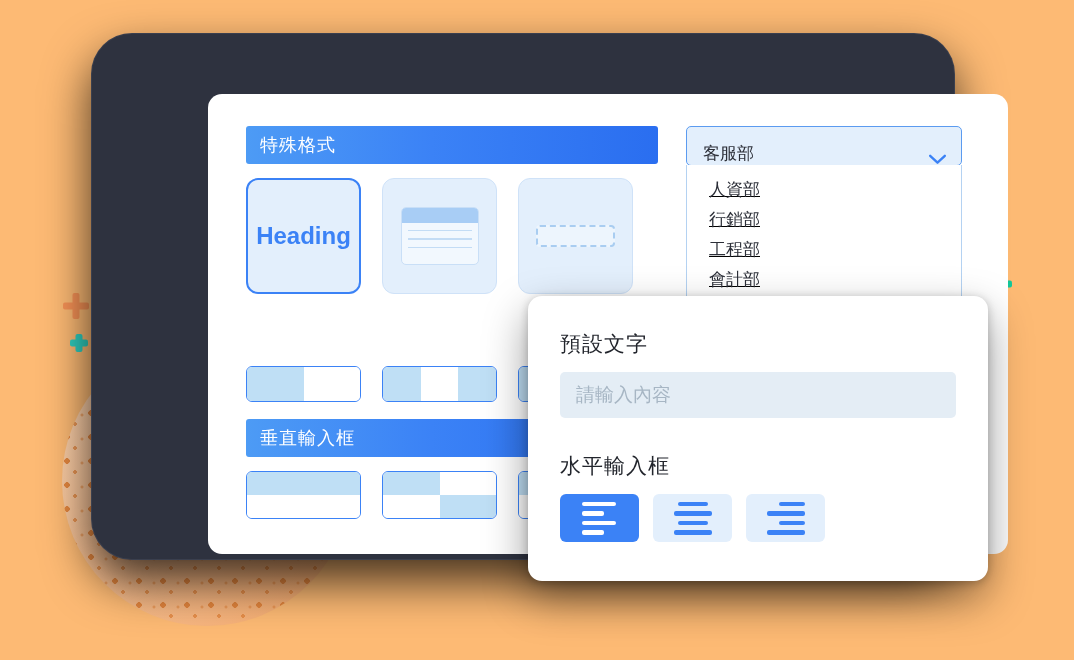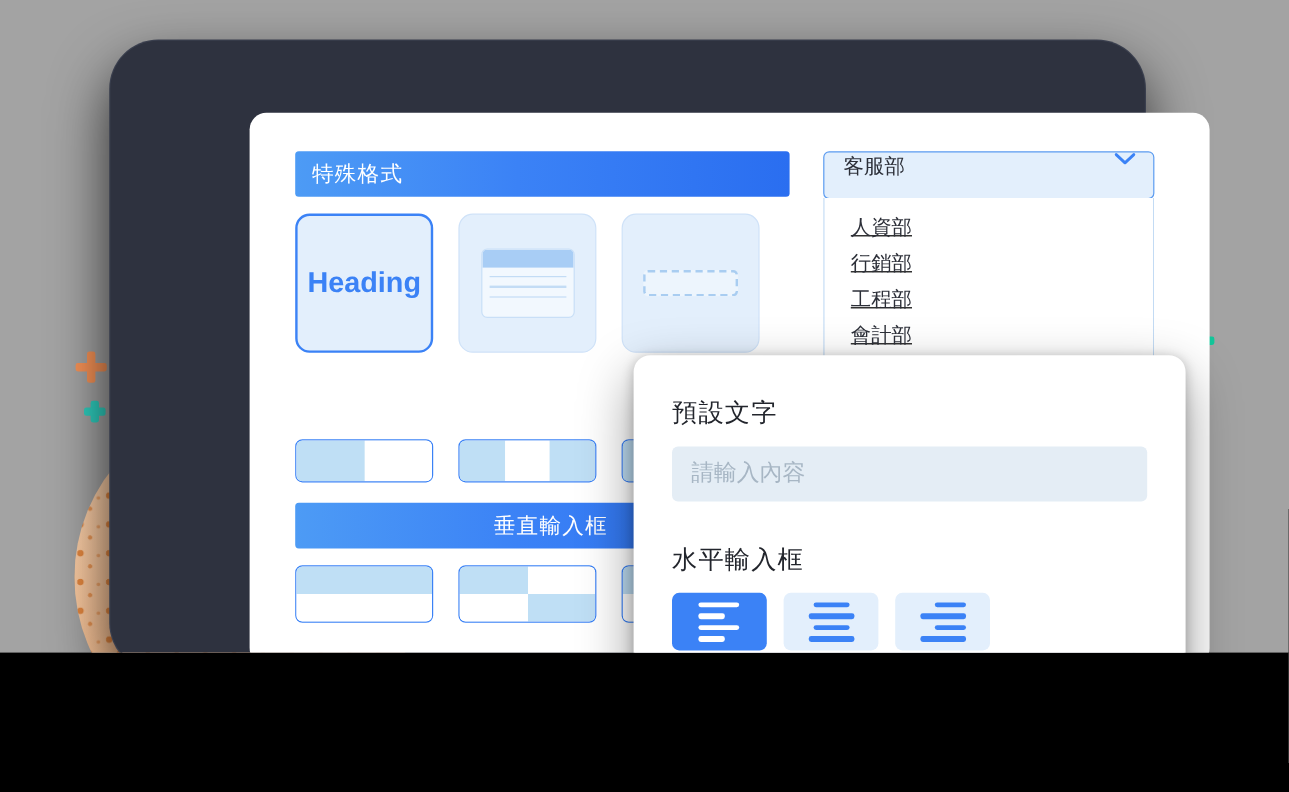--- a/index.html
+++ b/index.html
@@ -3,22 +3,22 @@
 <meta charset="utf-8">
 <style>
   html, body {
     margin: 0;
     padding: 0;
     background: #000000;
   }
   #stage {
     position: relative;
     width: 1074px;
-    height: 544px;
-    background: #a3a3a3;
+    height: 660px;
+    background: #fdba74;
     overflow: hidden;
     font-family: "Liberation Sans", "DejaVu Sans", sans-serif;
   }
 
   
   .deco { position: absolute; }
 
   .orange-circle {
     left: 62px;
     top: 336px;
@@ -117,21 +117,21 @@
     box-sizing: border-box;
   }
   .section-bar span {
     color: #ffffff;
     font-size: 18px;
     letter-spacing: 1px;
   }
 
   #bar-special { left: 38px; top: 32px; width: 412px; }
   #bar-horizontal { left: 38px; top: 220px; width: 412px; }
-  #bar-vertical { left: 38px; top: 325px; width: 412px; justify-content: center; }
+  #bar-vertical { left: 38px; top: 325px; width: 412px; }
 
   
   .cards-row { position: absolute; left: 38px; top: 84px; display: flex; gap: 21px; }
   .fmt-card {
     width: 115px;
     height: 116px;
     border-radius: 12px;
     background: #e3effc;
     border: 1.6px solid #cfe2f8;
     display: flex;
@@ -197,21 +197,21 @@
   .swatch.v .vrow .cell { flex: 1; }
 
   
   .dropdown-wrap { position: absolute; left: 478px; top: 32px; width: 276px; }
   .dropdown-head {
     height: 40px;
     border: 1.6px solid #5b9bf0;
     border-radius: 5px;
     background: #e3effc;
     display: flex;
-    align-items: flex-start;
+    align-items: flex-end;
     justify-content: space-between;
     padding: 0 14px 0 16px;
     box-sizing: border-box;
   }
   .dropdown-head .label { font-size: 17px; color: #2c2f38; }
   .chevron { width: 19px; height: 11px; flex: none; }
   .dropdown-list {
     margin-top: -1px;
     border: 1.4px solid #b4d2f2;
     border-top: none;

